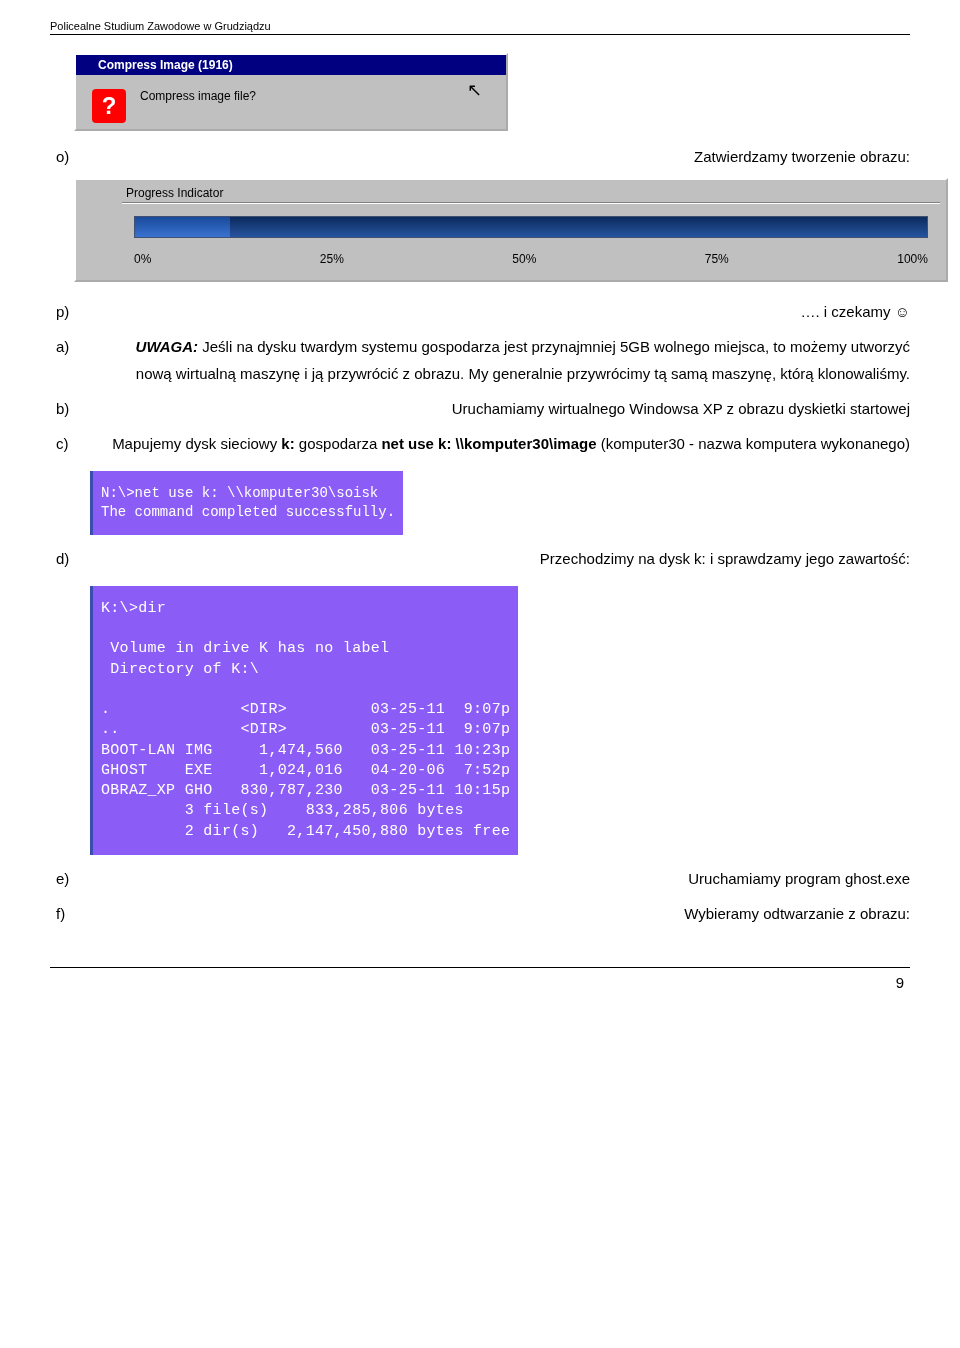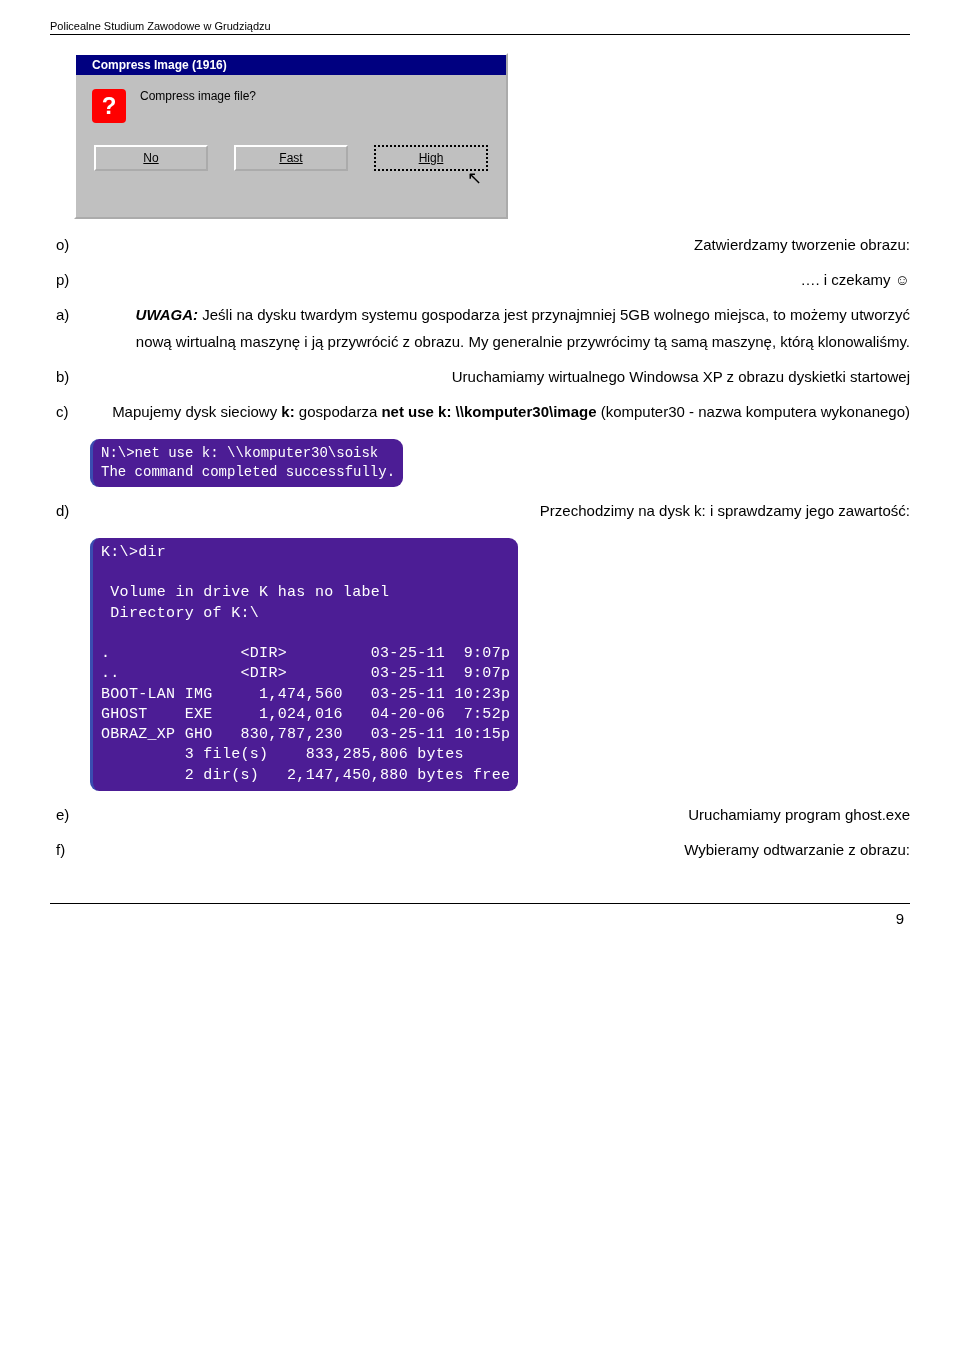--- a/index.html
+++ b/index.html
@@ -34,21 +34,21 @@
     border: 2px outset #fff;
     margin-left: 24px;
     margin-bottom: 12px;
     font-family: Tahoma, Arial, sans-serif;
     font-size: 12px;
     position: relative;
   }
   .dialog-title {
     background: #000080;
     color: #fff;
-    padding: 3px 16px;
+    padding: 3px 22px;
     font-weight: bold;
   }
   .dialog-body {
     display: flex;
     padding: 14px 16px 6px 16px;
     gap: 14px;
     align-items: flex-start;
   }
   .qmark-icon {
     width: 34px;
@@ -135,31 +135,30 @@
   }
   .content { flex: 1; text-align: right; }
   .section-title {
     font-weight: bold;
     margin: 8px 0 10px 0;
   }
   .indent { padding-left: 40px; }
   .bi { font-weight: bold; font-style: italic; margin-left: 28px; }
   .b { font-weight: bold; }
   .console {
-    background: #4c1d95;
+    background: #8b5cf6;
     color: #fff;
     font-family: "Lucida Console","Courier New",monospace;
     font-size: 14px;
     white-space: pre;
-    padding: 5px 8px;
+    padding: 13px 8px;
     display: inline-block;
     border-left: 3px solid #3a4db0;
     line-height: 1.35;
     margin: 6px 0 10px 0;
-    border-radius: 9px;
   }
   .console-wide {
     font-family: "Courier New",monospace;
     font-size: 15px;
     letter-spacing: 0.3px;
   }
   .caret {
     display:inline-block;width:8px;height:2px;background:#fff;vertical-align:baseline;margin-left:1px;
   }
 </style>
@@ -168,39 +167,42 @@
 
 <div class="page">
   <div class="header">Policealne Studium Zawodowe w Grudziądzu</div>
 
   <div class="dialog">
     <div class="dialog-title">Compress Image (1916)</div>
     <div class="dialog-body">
       <div class="qmark-icon">?</div>
       <div>Compress image file?</div>
     </div>
-    <div class="dialog-buttons">
-      <div class="win-btn">
-          <span style="text-decoration:underline">No</span>
-        </div>
-      <div class="win-btn">
-          <span style="text-decoration:underline">Fast</span>
-        </div>
-      <div class="win-btn active">
-          <span style="text-decoration:underline">High</span>
-        </div>
-    </div>
     <div class="cursor">↖</div>
   </div>
 
   <div class="ol-item">
     <div class="marker">o)</div>
     <div class="content">Zatwierdzamy tworzenie obrazu:</div>
   </div>
 
+  <div class="progress indent">
+    <div class="progress-title">Progress Indicator</div>
+    <div class="progress-rule"></div>
+    <div class="progress-bar-outer">
+      <div class="progress-bar-inner"></div>
+    </div>
+    <div class="progress-ticks">
+      <span>0%</span>
+      <span>25%</span>
+      <span>50%</span>
+      <span>75%</span>
+      <span>100%</span>
+    </div>
+  </div>
 
   <div class="ol-item">
     <div class="marker">p)</div>
     <div class="content">…. i czekamy ☺</div>
   </div>
 
 
   <div class="ol-item">
     <div class="marker">a)</div>
     <div class="content">

